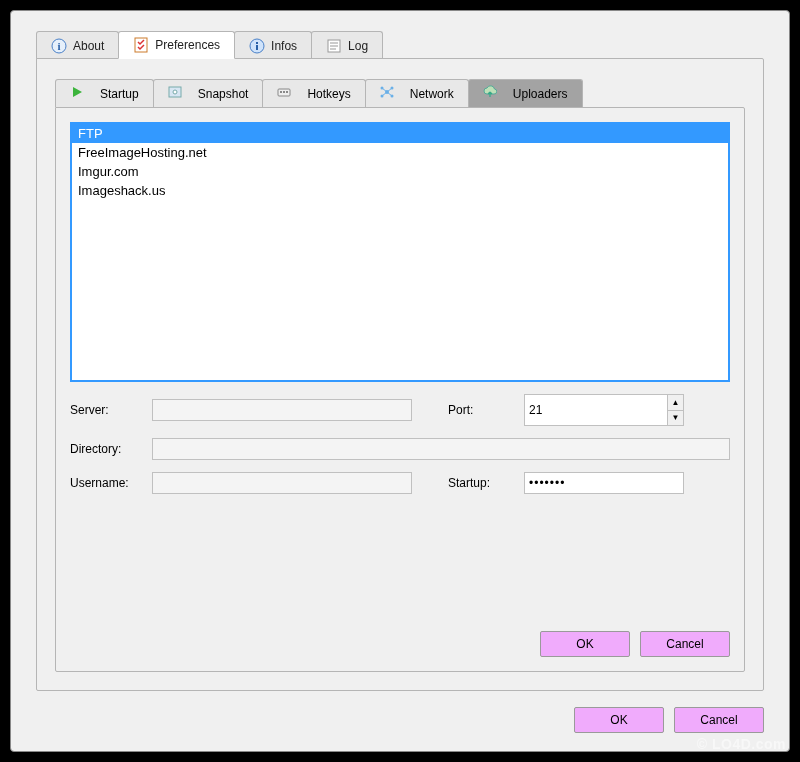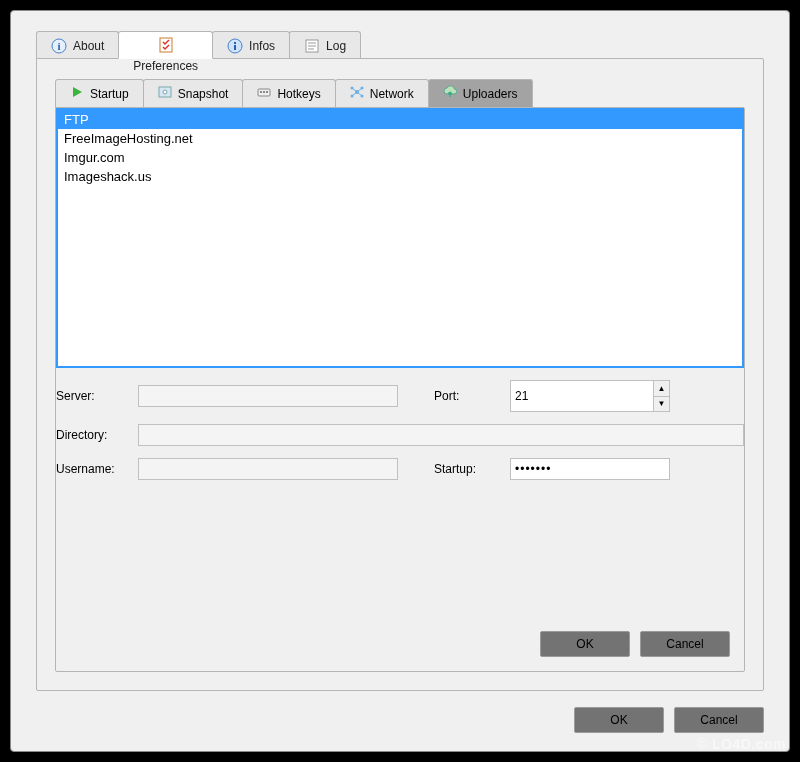--- a/index.html
+++ b/index.html
@@ -40,61 +40,61 @@
   cursor: pointer;
   height: 28px;
   margin-right: -1px;
   color: #222;
 }
 .tab.active {
   background: #fff;
   border-bottom: 1px solid #fff;
   position: relative;
   z-index: 2;
-  flex-direction: column;
 }
 .tab.inactive {
   background: #e8e8e8;
 }
 .tab .icon { width: 16px; height: 16px; display:inline-flex; align-items:center; justify-content:center; }
 .panel {
   position: absolute;
   left: 25px; right: 25px; top: 47px; bottom: 60px;
   background: #f0f0f0;
   border: 1px solid #b5b5b5;
   border-radius: 0 2px 2px 2px;
   padding: 20px 18px 18px 18px;
 }
 .inner-tabstrip {
   display: flex;
   gap: 0;
 }
 .inner-tab {
   display: flex;
   align-items: center;
-  gap: 6px;
+  gap: 16px;
   padding: 5px 14px;
   background: #e8e8e8;
   border: 1px solid #b5b5b5;
   border-bottom: none;
   border-top-left-radius: 3px;
   border-top-right-radius: 3px;
   cursor: pointer;
   margin-right: -1px;
   height: 28px;
 }
 .inner-tab.active {
   background: #a3a3a3;
   position: relative;
   z-index: 2;
 }
 .inner-panel {
   border: 1px solid #b5b5b5;
   border-radius: 0 2px 2px 2px;
   background: #f0f0f0;
+  padding: 14px;
   height: calc(100% - 28px);
   position: relative;
 }
 .listbox {
   width: 100%;
   height: 260px;
   background: #fff;
   border: 2px solid #3399ff;
   overflow: auto;
   font-size: 13px;
@@ -141,21 +141,21 @@
 .spinner-btns div { flex:1; display:flex; align-items:center; justify-content:center; font-size:8px; background:#f0f0f0; cursor:pointer;}
 .spinner-btns div:first-child { border-bottom:1px solid #c0c0c0;}
 .checkbox-row { display:flex; align-items:center; gap:6px; margin-top:12px;}
 .checkbox-row input { width:14px; height:14px; margin:0;}
 .btn {
   display:inline-flex;
   align-items:center;
   justify-content:center;
   height:26px;
   min-width:90px;
-  background:#737373;
+  background:#f0abfc;
   border:1px solid #9a9a9a;
   border-radius:2px;
   cursor:pointer;
   padding: 0 12px;
   font-family:inherit;
   font-size:12px;
 }
 .inner-buttons {
   position:absolute;
   right:14px; bottom:14px;

